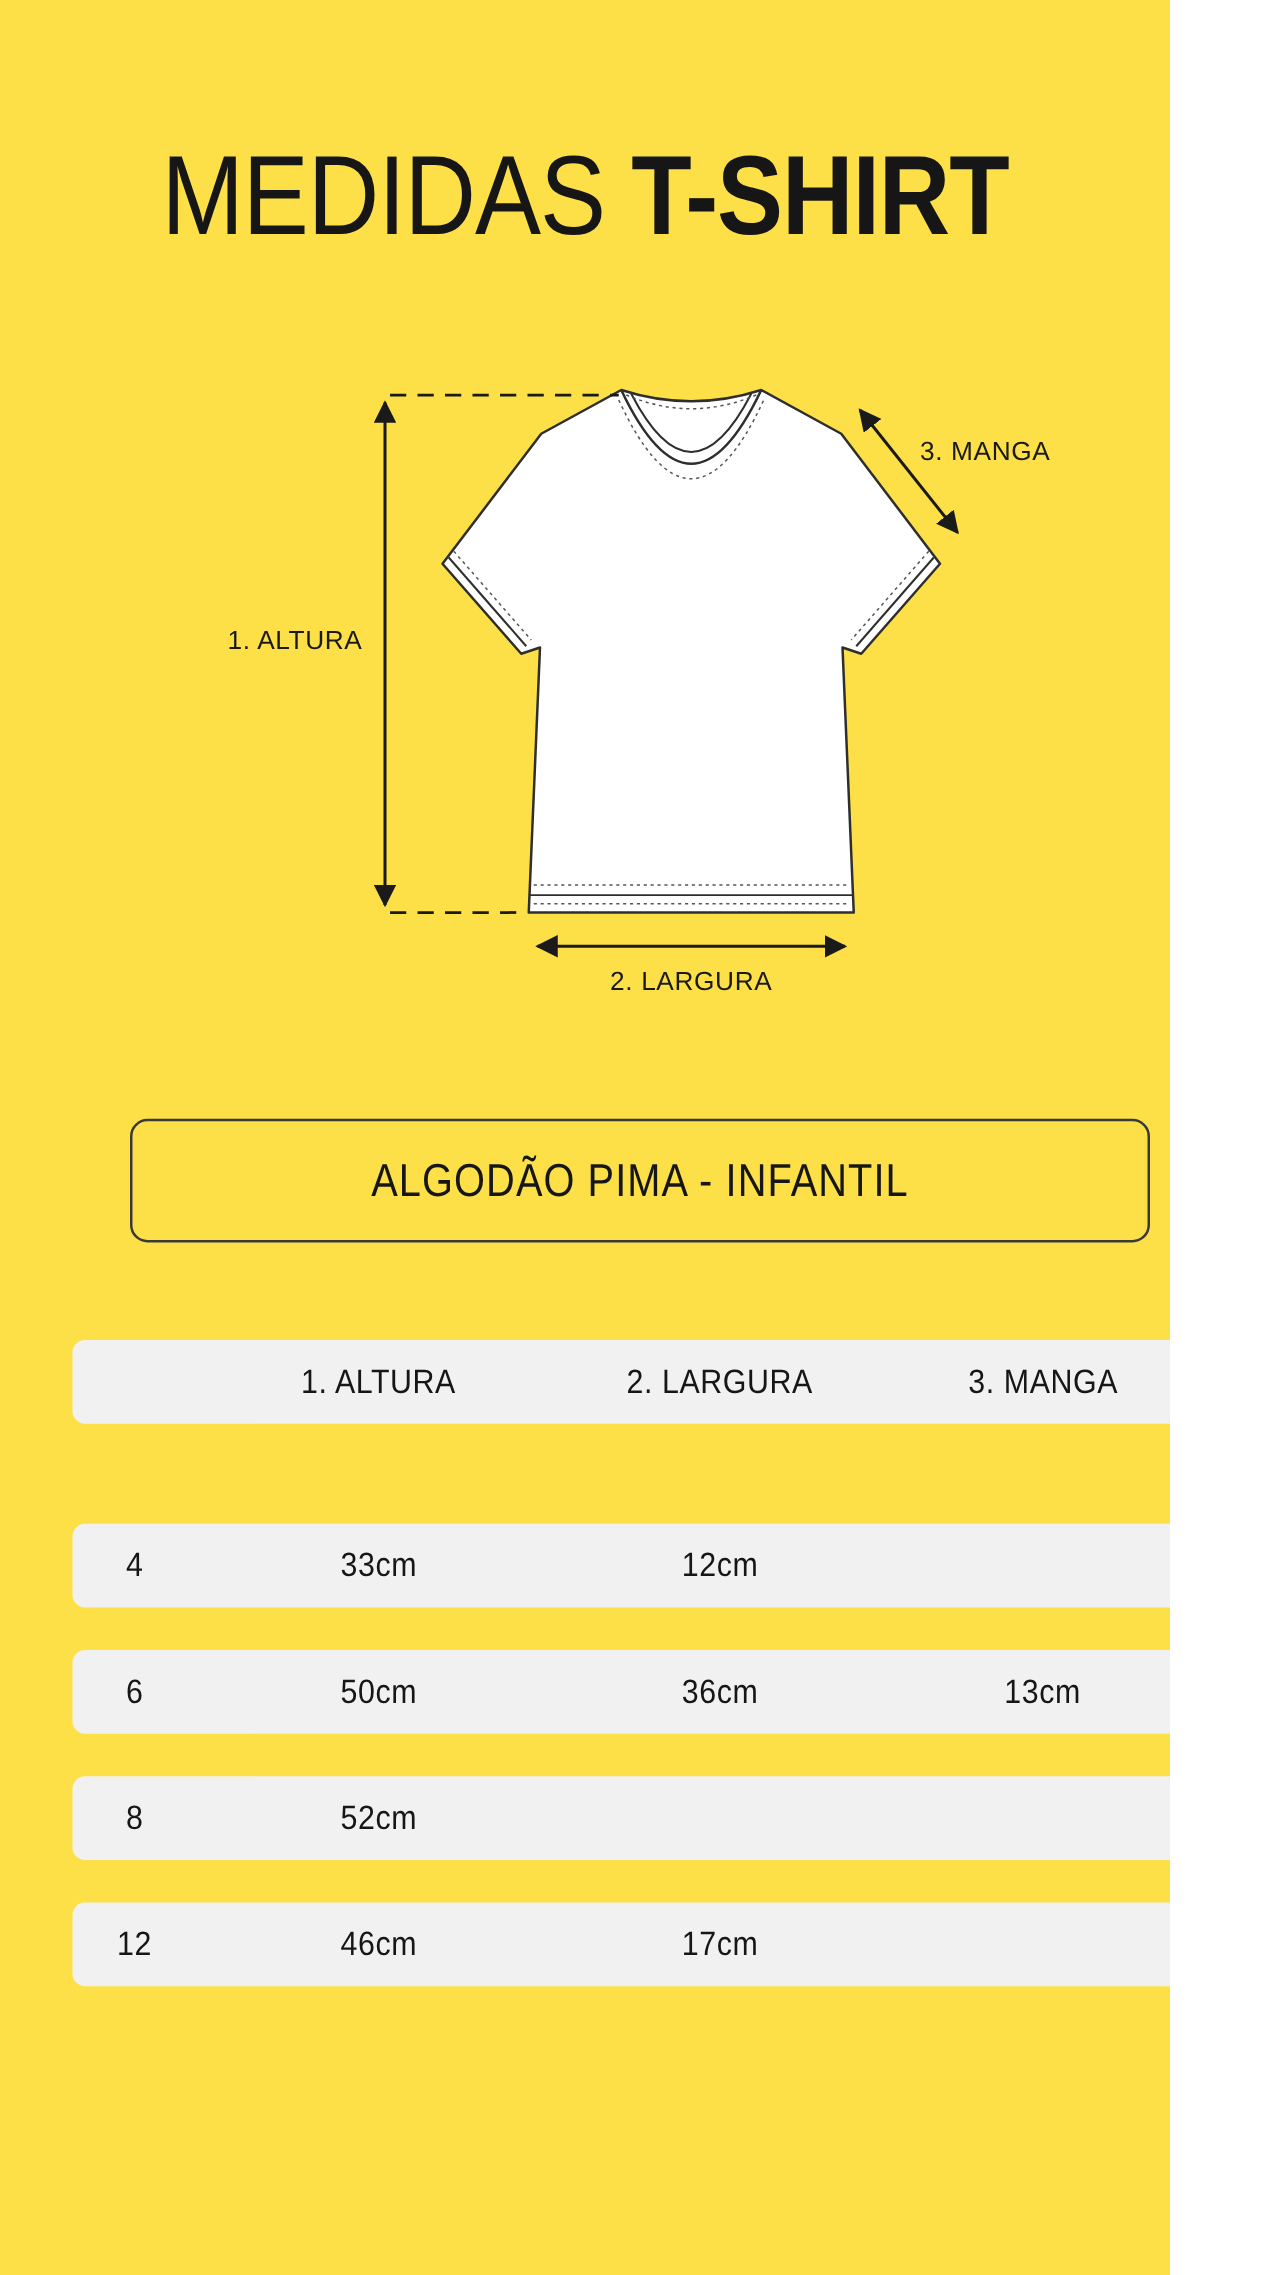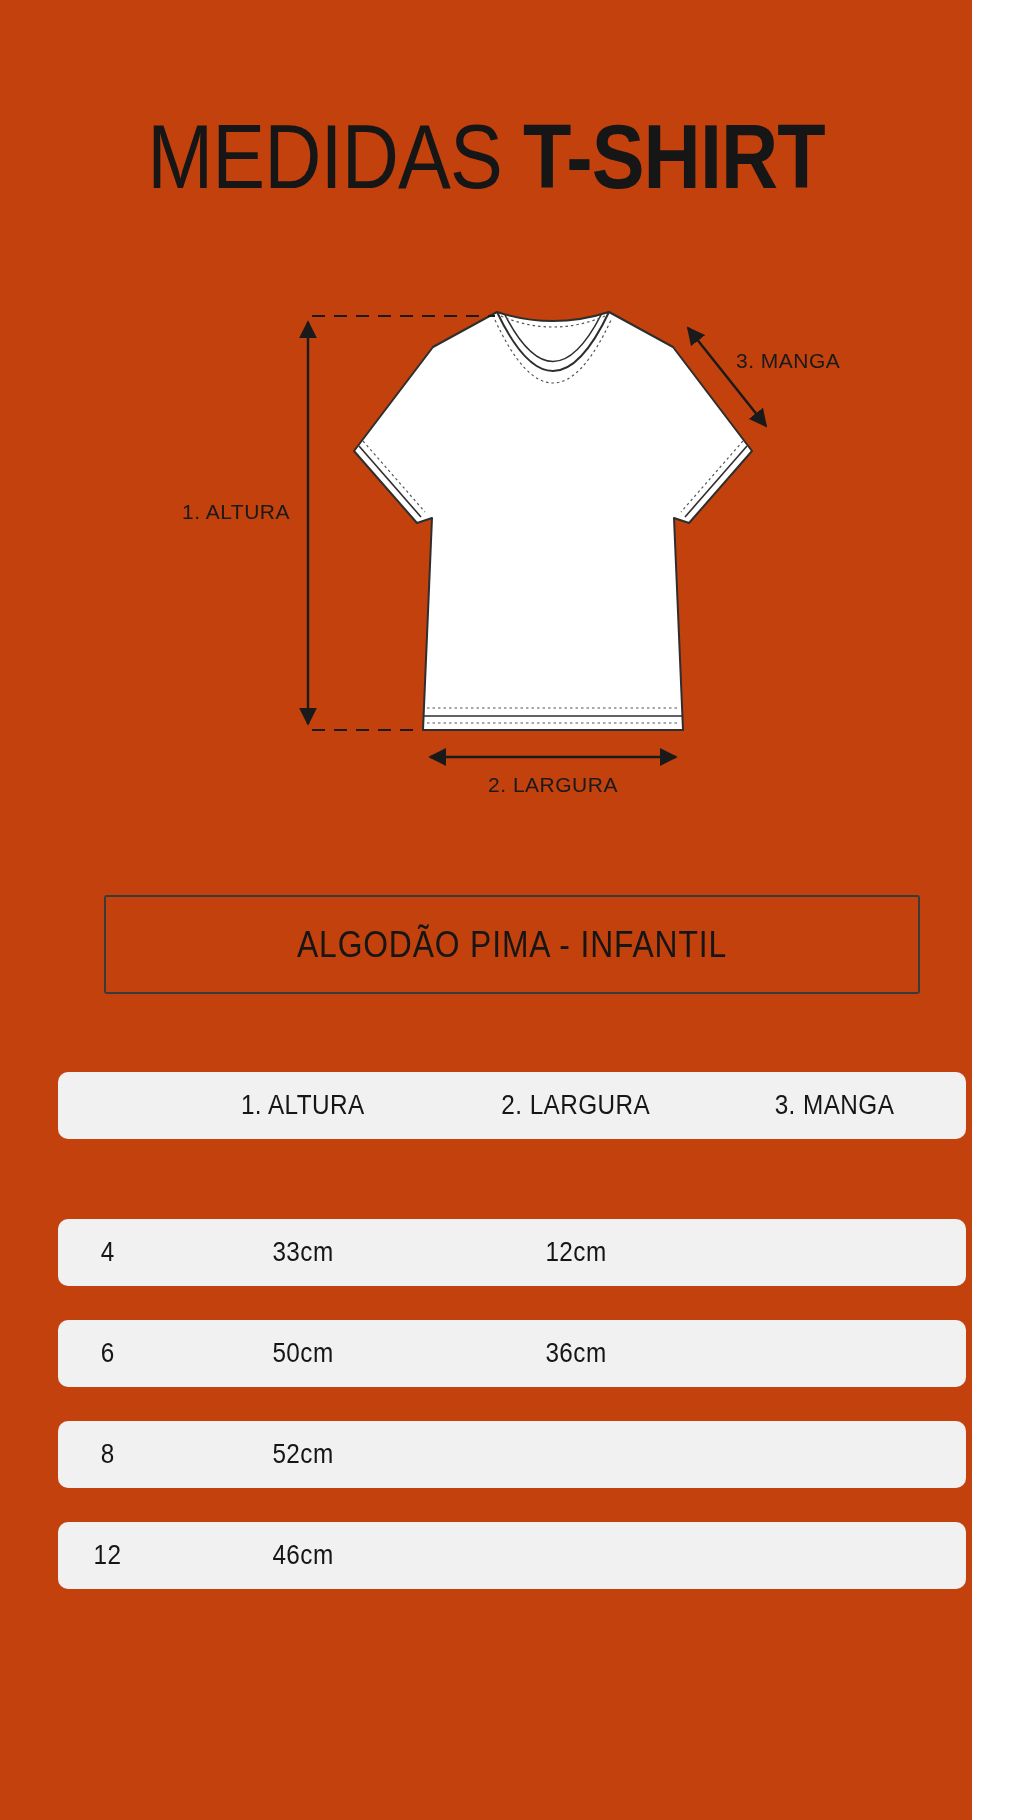--- a/index.html
+++ b/index.html
@@ -1,25 +1,24 @@
 <!DOCTYPE html>
 <html><head>
 <meta charset="utf-8">
 <style>
   html,body{margin:0;padding:0;}
   body{background:#ffffff;}
   .page{
     position:relative;
     width:936px;
     height:1820px;
-    background:#c2410c;
+    background:#fde047;
     overflow:hidden;
     font-family:"Liberation Sans", sans-serif;
     color:#161616;
-    padding-left:36px;
   }
   
   .title{
     position:absolute;
     top:112px; left:0;
     width:100%;
     text-align:center;
     font-size:90px;
     line-height:1;
     white-space:nowrap;
@@ -40,21 +39,21 @@
     font-size:21px;
     letter-spacing:0.5px;
     fill:#1a1a1a;
   }
   
   .fabric-box{
     position:absolute;
     top:895px; left:104px;
     width:816px; height:99px;
     border:2px solid #3a3a3a;
-    border-radius:3px;
+    border-radius:14px;
     box-sizing:border-box;
     display:flex;
     align-items:center;
     justify-content:center;
     font-size:37px;
     font-weight:400;
     letter-spacing:1px;
     white-space:nowrap;
   }
   .fabric-box .squeeze{display:inline-block;transform:scaleX(0.86);transform-origin:center;}
@@ -176,27 +175,29 @@
     <div class="band trow">
       <div><span class="squeeze">4</span></div>
       <div><span class="squeeze">33cm</span></div>
       <div><span class="squeeze">12cm</span></div>
     </div>
 
     <div class="band trow">
       <div><span class="squeeze">6</span></div>
       <div><span class="squeeze">50cm</span></div>
       <div><span class="squeeze">36cm</span></div>
+      <div><span class="squeeze">13cm</span></div>
     </div>
 
     <div class="band trow">
       <div><span class="squeeze">8</span></div>
       <div><span class="squeeze">52cm</span></div>
     </div>
 
 
     <div class="band trow">
       <div><span class="squeeze">12</span></div>
       <div><span class="squeeze">46cm</span></div>
+      <div><span class="squeeze">17cm</span></div>
     </div>
 
   </div>
 </div>
 
 </body></html>

